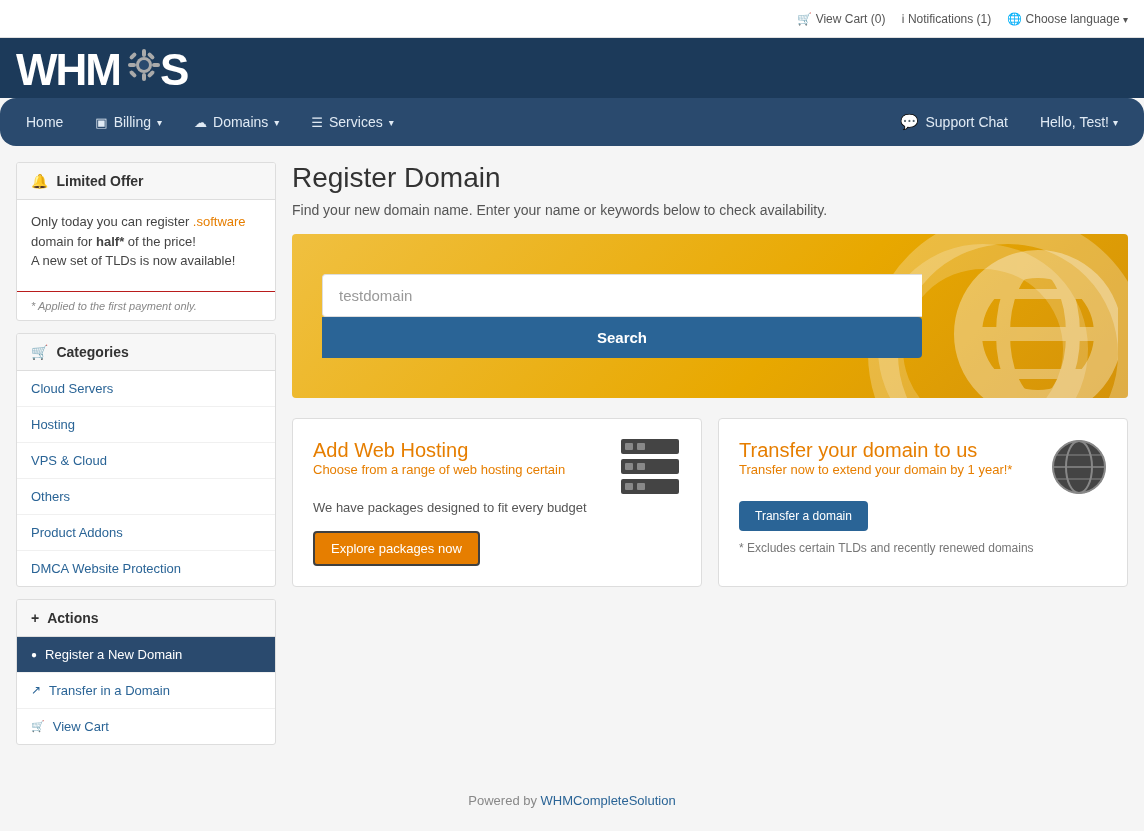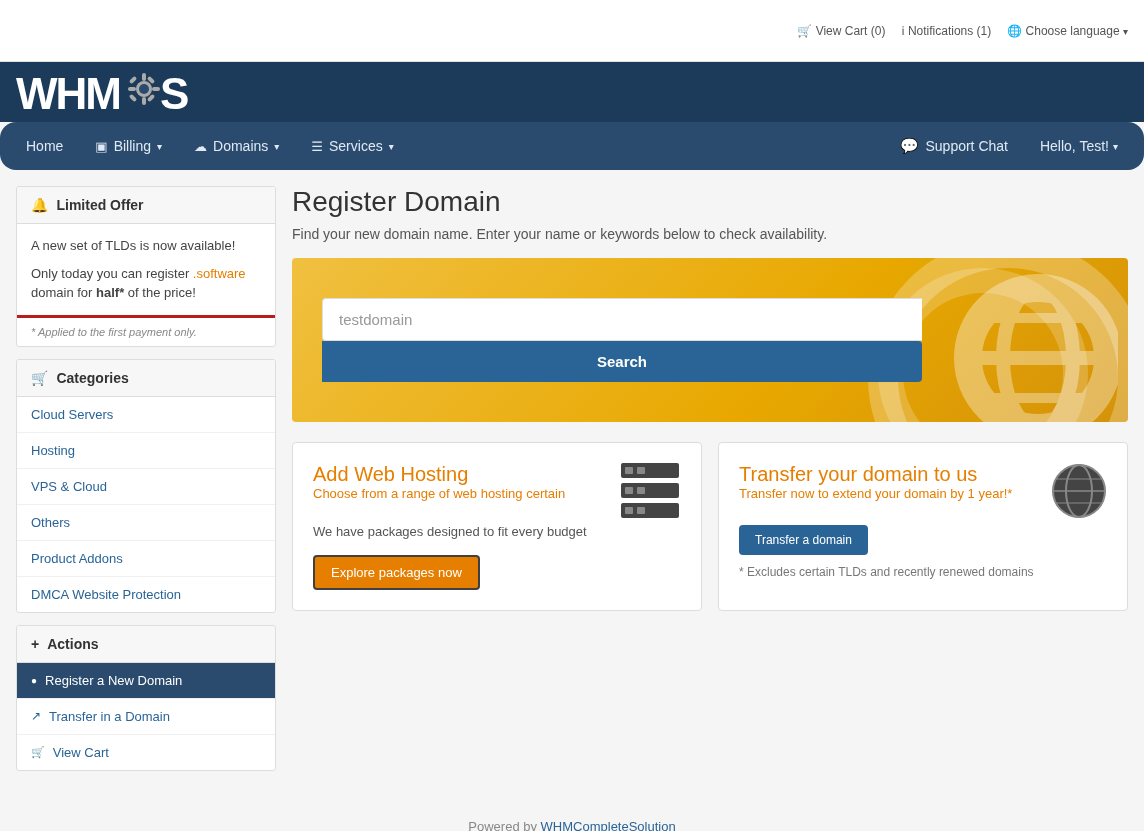--- a/index.html
+++ b/index.html
@@ -5,21 +5,21 @@
     * { box-sizing: border-box; margin: 0; padding: 0; }
     body { font-family: 'Helvetica Neue', Arial, sans-serif; font-size: 14px; color: #333; background: #f5f5f5; }
 
     
     .topbar {
       background: #fff;
       border-bottom: 1px solid #e0e0e0;
       display: flex;
       justify-content: flex-end;
       align-items: center;
-      padding: 22px 16px;
+      padding: 10px 16px;
       font-size: 12px;
       color: #555;
       gap: 16px;
     }
     .topbar a { color: #555; text-decoration: none; }
 
     
     .header {
       background: #1c3a5a;
       display: flex;
@@ -112,21 +112,21 @@
       gap: 8px;
     }
     .limited-offer-body {
       padding: 12px 14px;
       font-size: 13px;
       line-height: 1.5;
       color: #444;
     }
     .limited-offer-body a { color: #e67e00; text-decoration: none; }
     .limited-offer-footer {
-      border-top: 3px solid #b91c1c;
+      border-top: 1px solid #b91c1c;
       padding: 8px 14px;
       font-size: 11px;
       color: #888;
       font-style: italic;
     }
     .sidebar-menu-item {
       display: flex;
       align-items: flex-start;
       padding: 10px 14px;
       border-bottom: 1px solid #f0f0f0;
@@ -370,24 +370,24 @@
 <div class="main-layout">
 
   <div class="sidebar">
 
     <div class="sidebar-card">
       <div class="sidebar-card-header">
         <span>🔔</span>
         <span>Limited Offer</span>
       </div>
       <div class="limited-offer-body">
-        <p style="margin-bottom:8px">A new set of TLDs is now available!</p>
         <p>
           <span>Only today you can register </span><a href="#">.software</a><span> domain for </span><strong>half*</strong><span> of the price!</span>
         </p>
+        <p style="margin-bottom:8px">A new set of TLDs is now available!</p>
       </div>
       <div class="limited-offer-footer">* Applied to the first payment only.</div>
     </div>
 
     <div class="sidebar-card">
       <div class="sidebar-card-header">
         <span>🛒</span>
         <span>Categories</span>
       </div>
       <a class="sidebar-menu-item">

